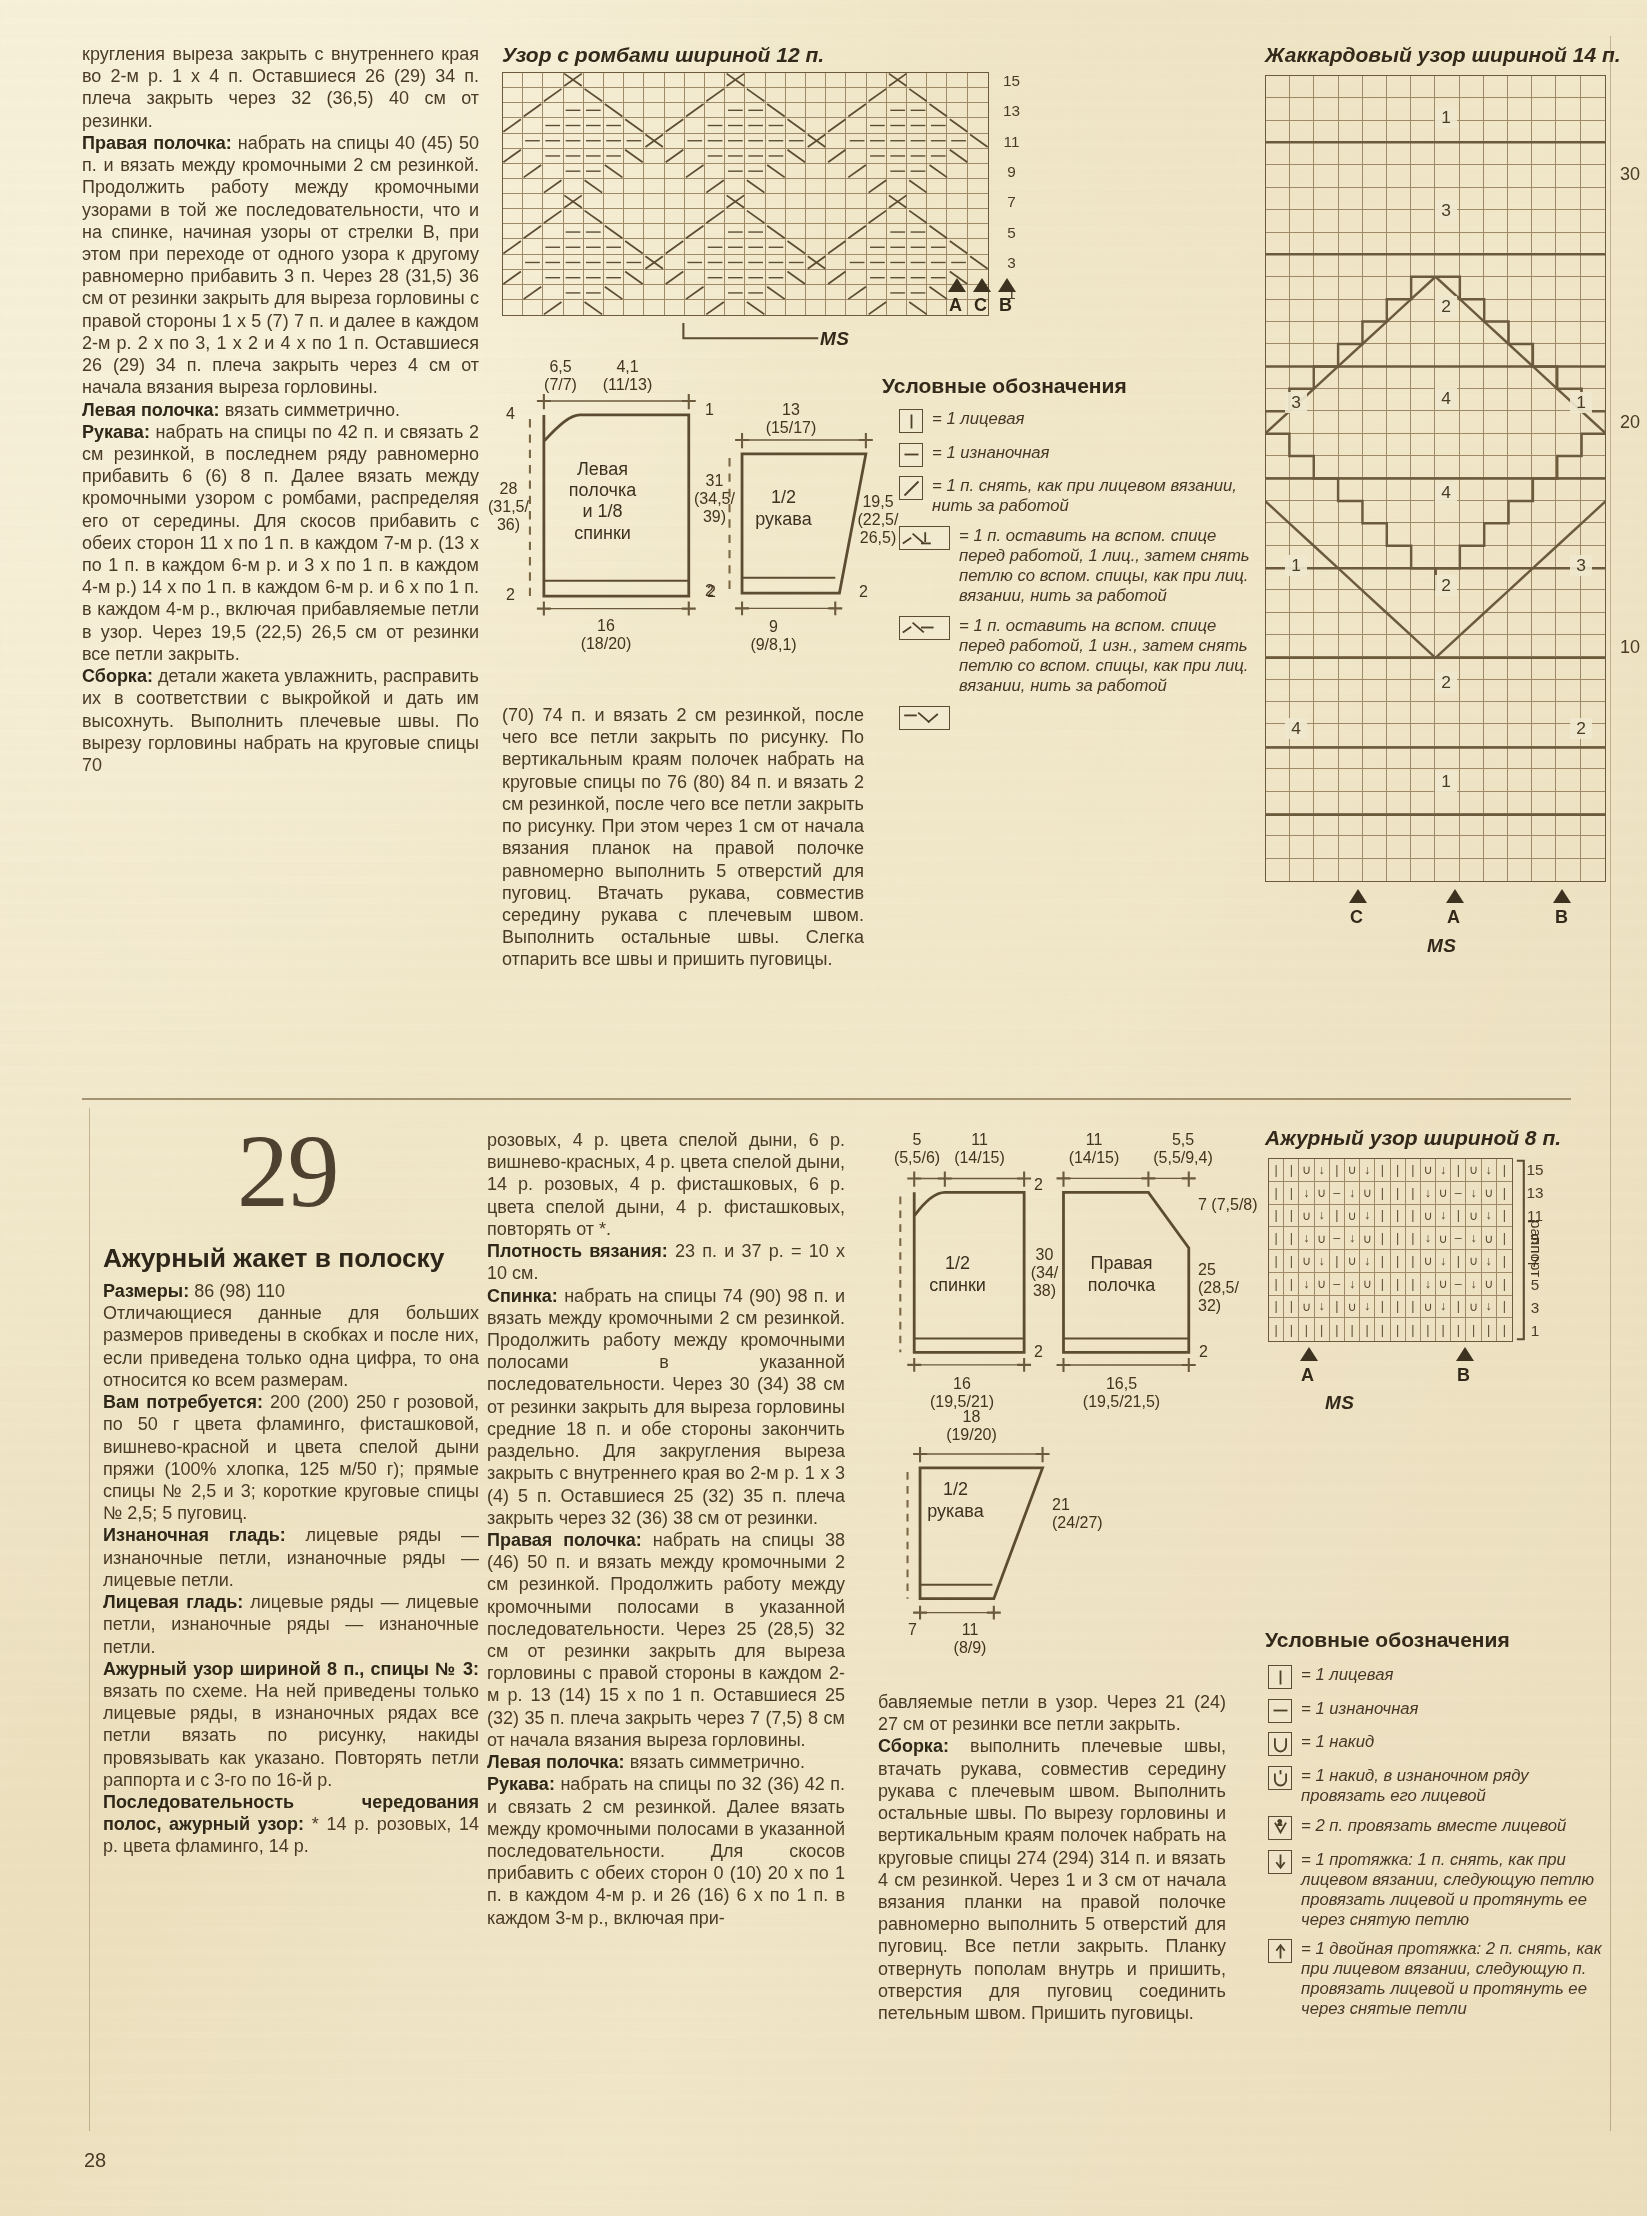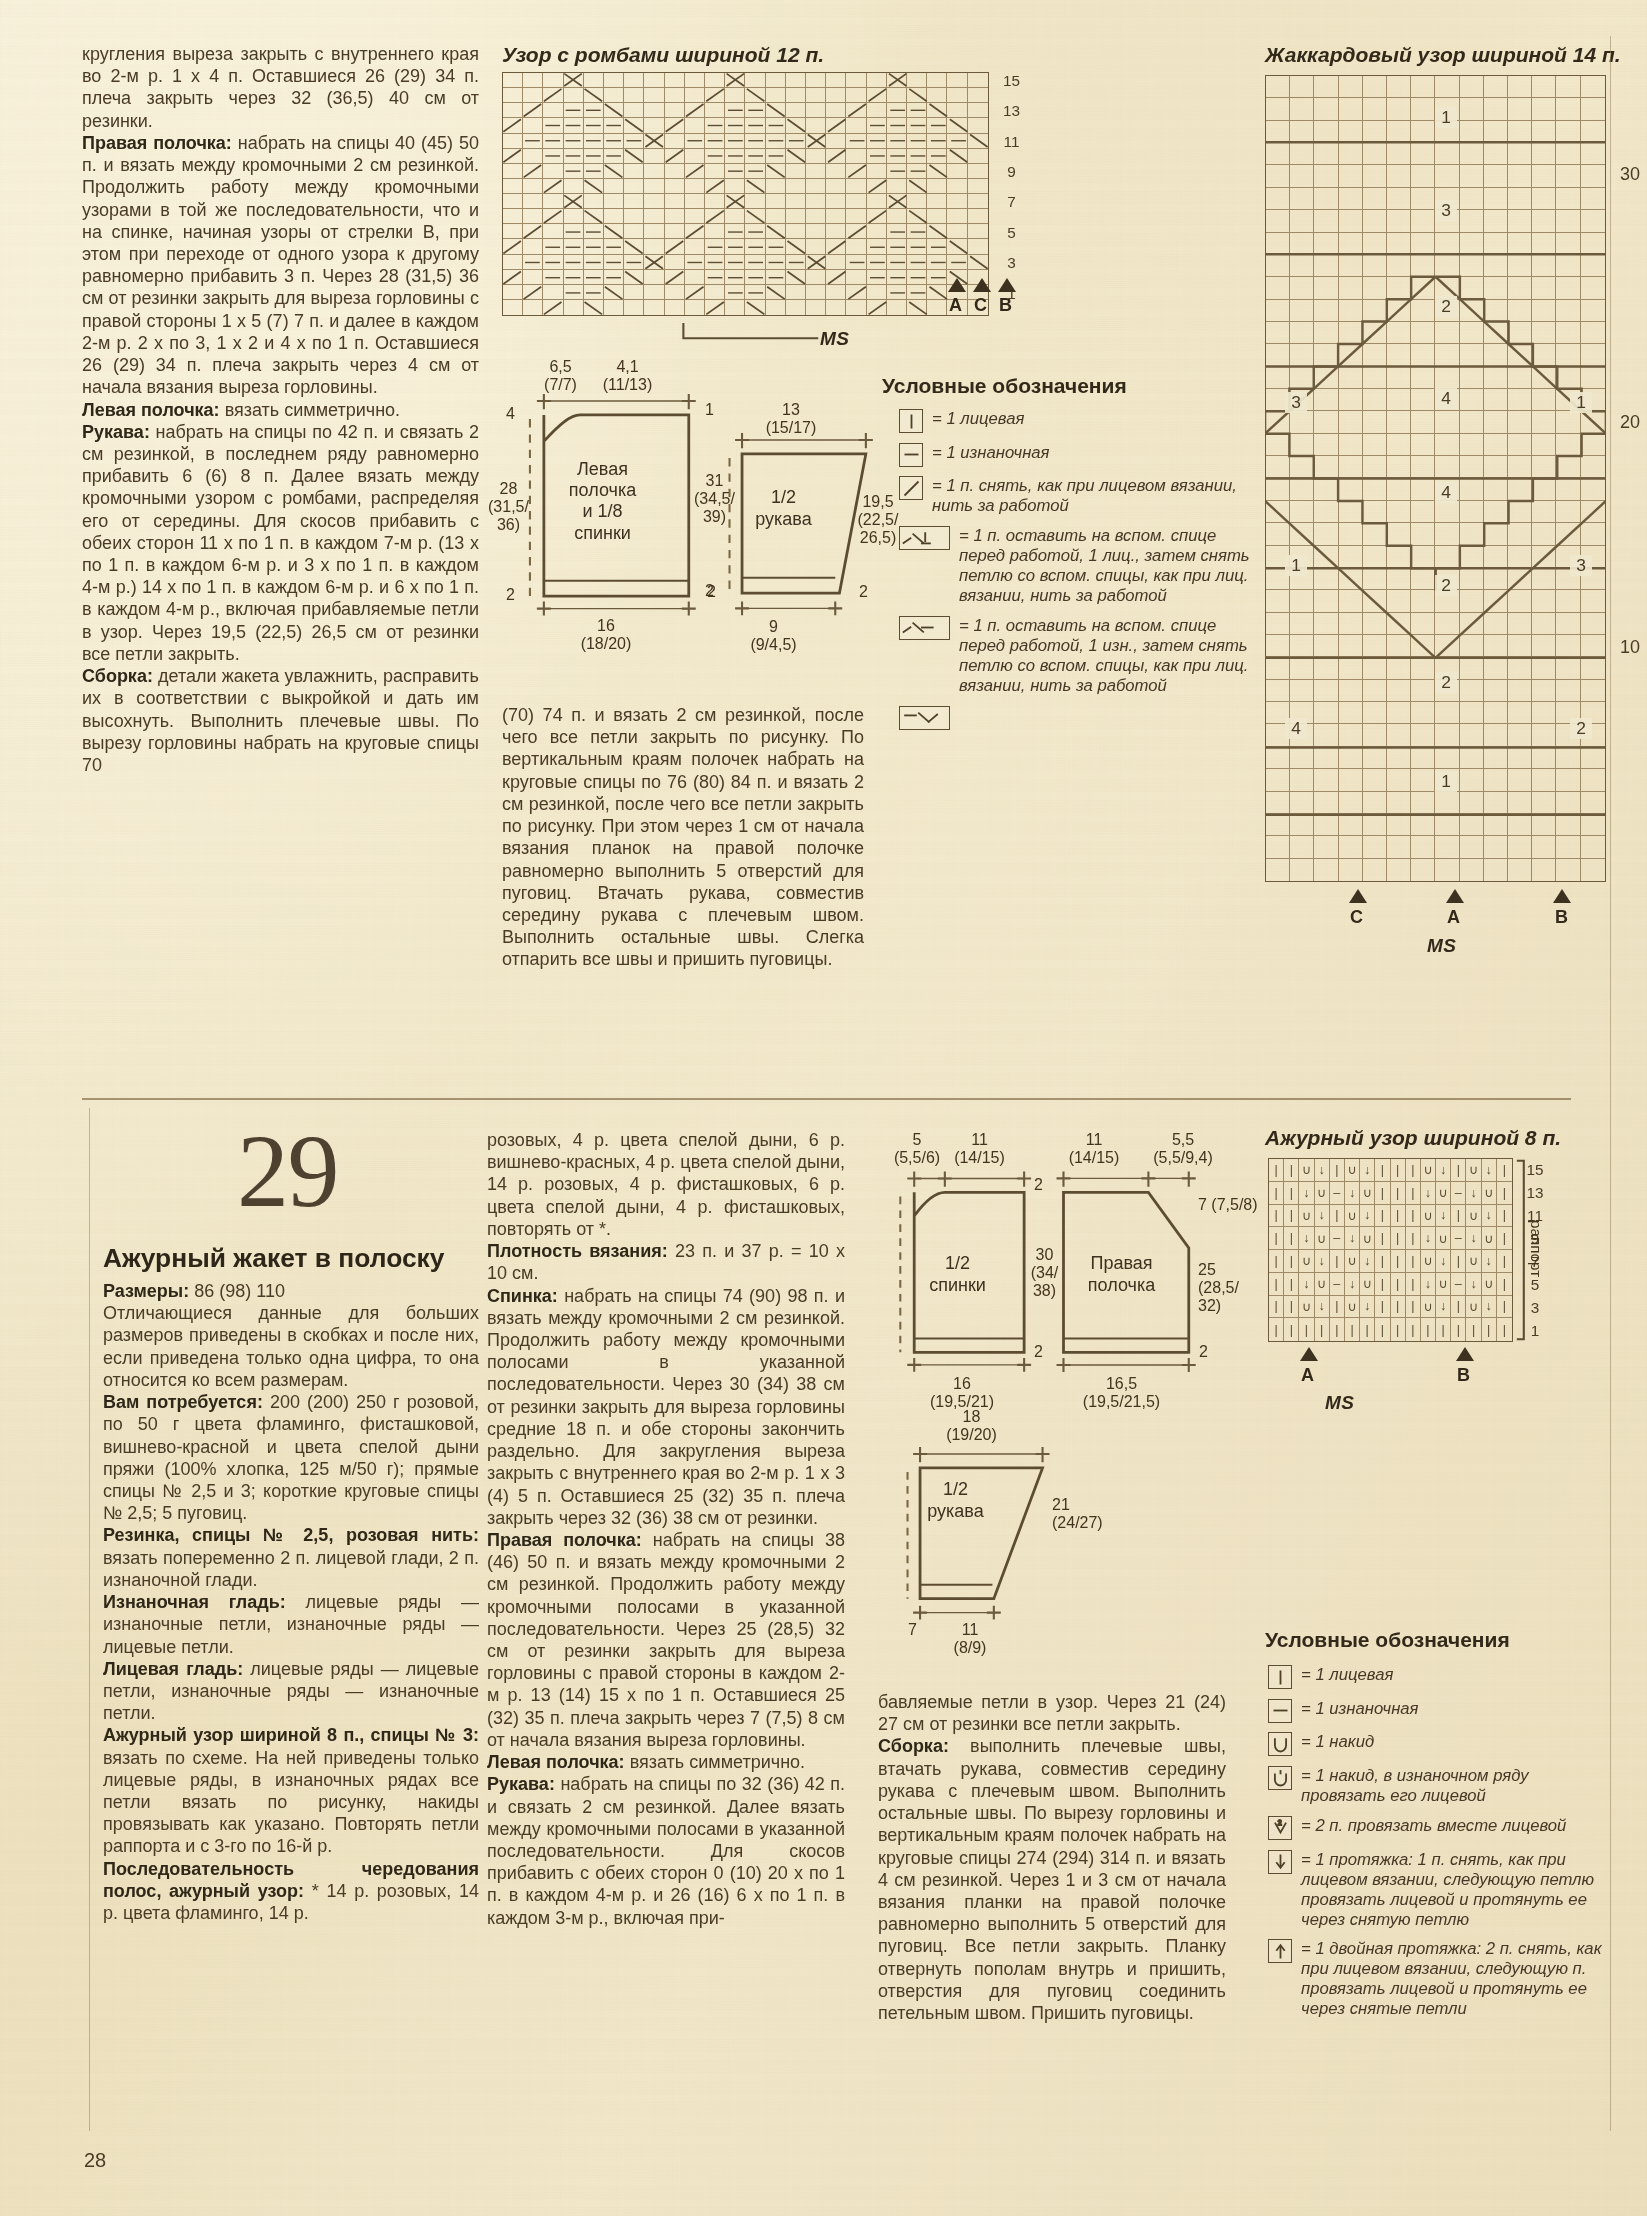--- a/index.html
+++ b/index.html
@@ -1482,39 +1482,38 @@
     <span>13</span><br>
     <span>(15/17)</span></div>
   <div class="dimtxt" style="left:850px;top:493px;width:56px;">
     <span>19,5</span><br>
     <span>(22,5/</span><br>
     <span>26,5)</span></div>
   <div class="dimtxt" style="left:853px;top:583px;width:21px;">2</div>
   <div class="dimtxt" style="left:701px;top:583px;width:21px;">2</div>
   <div class="dimtxt" style="left:725px;top:618px;width:97px;">
     <span>9</span><br>
-    <span>(9/4,5)</span></div>
+    <span>(9/8,1)</span></div>
   <div style="position:absolute;left:735px;top:487px;width:97px;text-align:center;font-size:18px;line-height:1.2;color:#3d3120;">
     <span>1/2</span><br>
     <span>рукава</span>
   </div>
 
   <div class="hr-main" style="top:1098px;"></div>
   <div class="v-sep" style="left:89px;top:1108px;height:1023px;"></div>
   <div class="v-sep" style="left:1610px;top:36px;height:2095px;"></div>
   <div class="v-sep" style="left:1610px;top:1108px;height:0px;"></div>
 
   <div class="bignum" style="left:237px;top:1119px;">29</div>
   <div class="arttitle" style="left:103px;top:1243px;width:376px;">Ажурный жакет в полоску</div>
 
   <div class="col" id="bot-col1" style="left:103px;top:1280px;width:376px;">
       <p><b>Размеры:</b> 86 (98) 110</p>
       <p>Отличающиеся данные для больших размеров приведены в скобках и после них, если приведена только одна цифра, то она относится ко всем размерам.</p>
       <p><b>Вам потребуется:</b> 200 (200) 250 г розовой, по 50 г цвета фламинго, фисташковой, вишнево-красной и цвета спелой дыни пряжи (100% хлопка, 125 м/50 г); прямые спицы № 2,5 и 3; короткие круговые спицы № 2,5; 5 пуговиц.</p>
-      <p><b>Резинка, спицы № 2,5, розовая нить:</b> вязать попеременно 2 п. лицевой глади, 2 п. изнаночной глади.</p>
       <p><b>Изнаночная гладь:</b> лицевые ряды — изнаночные петли, изнаночные ряды — лицевые петли.</p>
       <p><b>Лицевая гладь:</b> лицевые ряды — лицевые петли, изнаночные ряды — изнаночные петли.</p>
       <p><b>Ажурный узор шириной 8 п., спицы № 3:</b> вязать по схеме. На ней приведены только лицевые ряды, в изнаночных рядах все петли вязать по рисунку, накиды провязывать как указано. Повторять петли раппорта и с 3-го по 16-й р.</p>
       <p><b>Последовательность чередования полос, ажурный узор:</b> * 14 р. розовых, 14 р. цвета фламинго, 14 р.</p>
     </div>
   <div class="col" id="bot-col2" style="left:487px;top:1129px;width:358px;">
       <p>розовых, 4 р. цвета спелой дыни, 6 р. вишнево-красных, 4 р. цвета спелой дыни, 14 р. розовых, 4 р. фисташковых, 6 р. цвета спелой дыни, 4 р. фисташковых, повторять от *.</p>
       <p><b>Плотность вязания:</b> 23 п. и 37 р. = 10 х 10 см.</p>
       <p><b>Спинка:</b> набрать на спицы 74 (90) 98 п. и вязать между кромочными 2 см резинкой. Продолжить работу между кромочными полосами в указанной последовательности. Через 30 (34) 38 см от резинки закрыть для выреза горловины средние 18 п. и обе стороны закончить раздельно. Для закругления выреза закрыть с внутреннего края во 2-м р. 1 х 3 (4) 5 п. Оставшиеся 25 (32) 35 п. плеча закрыть через 32 (36) 38 см от резинки.</p>
       <p><b>Правая полочка:</b> набрать на спицы 38 (46) 50 п. и вязать между кромочными 2 см резинкой. Продолжить работу между кромочными полосами в указанной последовательности. Через 25 (28,5) 32 см от резинки закрыть для выреза горловины с правой стороны в каждом 2-м р. 13 (14) 15 х по 1 п. Оставшиеся 25 (32) 35 п. плеча закрыть через 7 (7,5) 8 см от начала вязания выреза горловины.</p>

